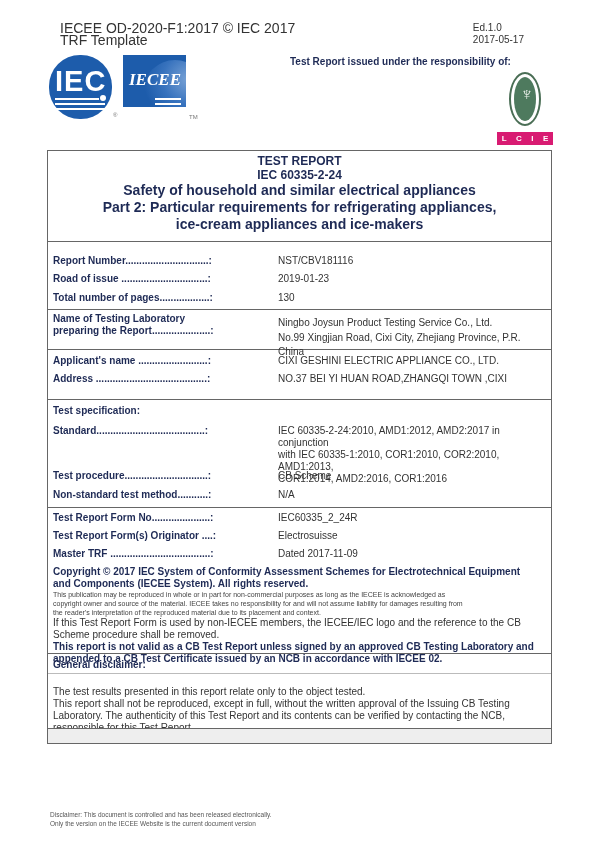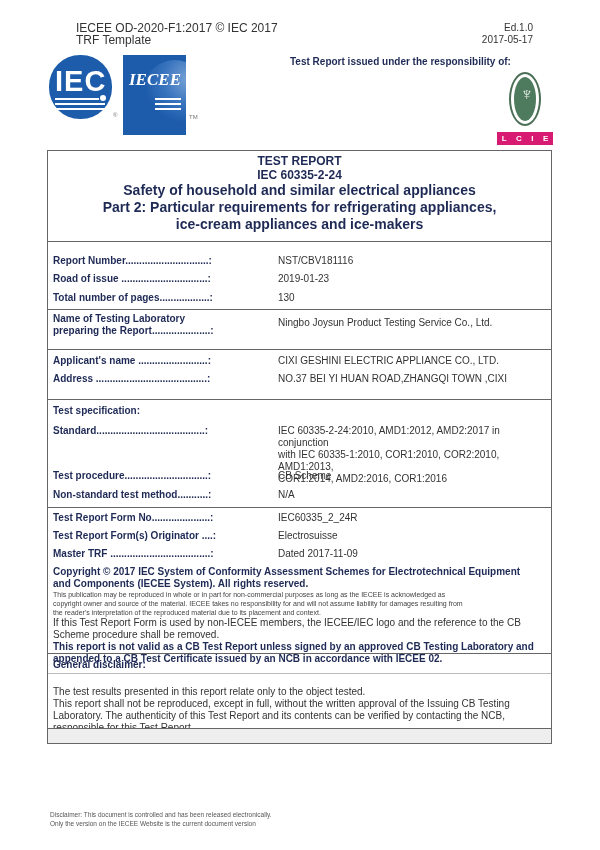--- a/index.html
+++ b/index.html
@@ -1,28 +1,28 @@
 <!DOCTYPE html>
 <html><head>
 <meta charset="utf-8">
 <style>
   * { box-sizing: border-box; margin: 0; padding: 0; }
   html, body { width: 600px; height: 850px; background: #ffffff; overflow: hidden; }
   body { position: relative; font-family: "Liberation Sans", sans-serif; color: #2a2a3a; }
 
-  .hdr-left { position: absolute; left: 76px; top: 22px; font-size: 12px; line-height: 12px; color: #333; }
-  .hdr-right { position: absolute; right: 67px; top: 22px; font-size: 10px; line-height: 12px; color: #333; text-align: right; }
+  .hdr-left { position: absolute; left: 60px; top: 22px; font-size: 14px; line-height: 12px; color: #333; }
+  .hdr-right { position: absolute; right: 76px; top: 22px; font-size: 10px; line-height: 12px; color: #333; }
 
   .logo-iec { position: absolute; left: 49px; top: 55px; width: 63px; width: 63px; height: 64px; background: #1d5cab; border-radius: 31px; }
   .logo-iec .txt { position: absolute; left: 6px; top: 10px; color: #fff; font-size: 29px; font-weight: bold; letter-spacing: 1px; font-family: "Liberation Sans", sans-serif; }
   .logo-iec .line { position: absolute; left: 6px; height: 2px; background: #fff; }
   .logo-iec .dot { position: absolute; left: 51px; top: 40px; width: 6px; height: 6px; border-radius: 50%; background: #fff; }
   .reg { position: absolute; left: 113px; top: 112px; font-size: 6px; color: #777; }
 
-  .logo-iecee { position: absolute; left: 123px; top: 55px; width: 63px; height: 80px; background: #1d5cab; overflow: hidden; }
+  .logo-iecee { position: absolute; left: 123px; top: 55px; width: 63px; height: 52px; background: #1d5cab; overflow: hidden; }
   .logo-iecee .globe { position: absolute; left: 20px; top: 5px; width: 64px; height: 64px; border-radius: 50%; background: radial-gradient(circle at 70% 30%, #8fb3e0 0%, #3e78c2 40%, #1d5cab 70%); opacity: 0.8; }
   .logo-iecee .txt { position: absolute; left: 6px; top: 15px; color: #fff; font-size: 17px; font-weight: bold; font-style: italic; font-family: "Liberation Serif", serif; }
   .logo-iecee .line { position: absolute; left: 32px; height: 2px; background: #fff; }
   .tm { position: absolute; left: 189px; top: 114px; font-size: 6px; color: #777; }
 
   .responsibility { position: absolute; left: 290px; top: 56px; font-size: 10px; font-weight: bold; color: #1e2a55; }
 
   .bv-logo { position: absolute; left: 509px; top: 72px; width: 30px; width: 32px; height: 54px; border: 2px solid #4a6e55; border-radius: 50% / 50%; background: #fff; }
   .bv-logo .inner { position: absolute; left: 3px; top: 3px; right: 3px; bottom: 3px; border-radius: 50%; background: #4e7a5e; }
   .bv-logo .fig { position: absolute; left: 9px; top: 10px; font-size: 18px; color: #e8eee8; }
@@ -116,20 +116,21 @@
   </div>
 
   <div class="sec" style="top:159px;height:40px;">
     <div class="row" style="top:3px;height:30px;">
       <span class="lbl">
         <span style="display:block;">Name of Testing Laboratory</span>
         <span style="display:block;">preparing the Report.....................:</span>
       </span>
       <span class="val" style="top:2px;">
         <span style="display:block;line-height:16px;">Ningbo Joysun Product Testing Service Co., Ltd.</span>
+        <span style="display:block;line-height:14px;">No.99 Xingjian Road, Cixi City, Zhejiang Province, P.R. China</span>
       </span>
     </div>
   </div>
 
   <div class="sec" style="top:199px;height:50px;">
     <div class="row" style="top:5px;">
       <span class="lbl">Applicant's name .........................:</span>
       <span class="val">CIXI GESHINI ELECTRIC APPLIANCE CO., LTD.</span>
     </div>
     <div class="row" style="top:23px;">

